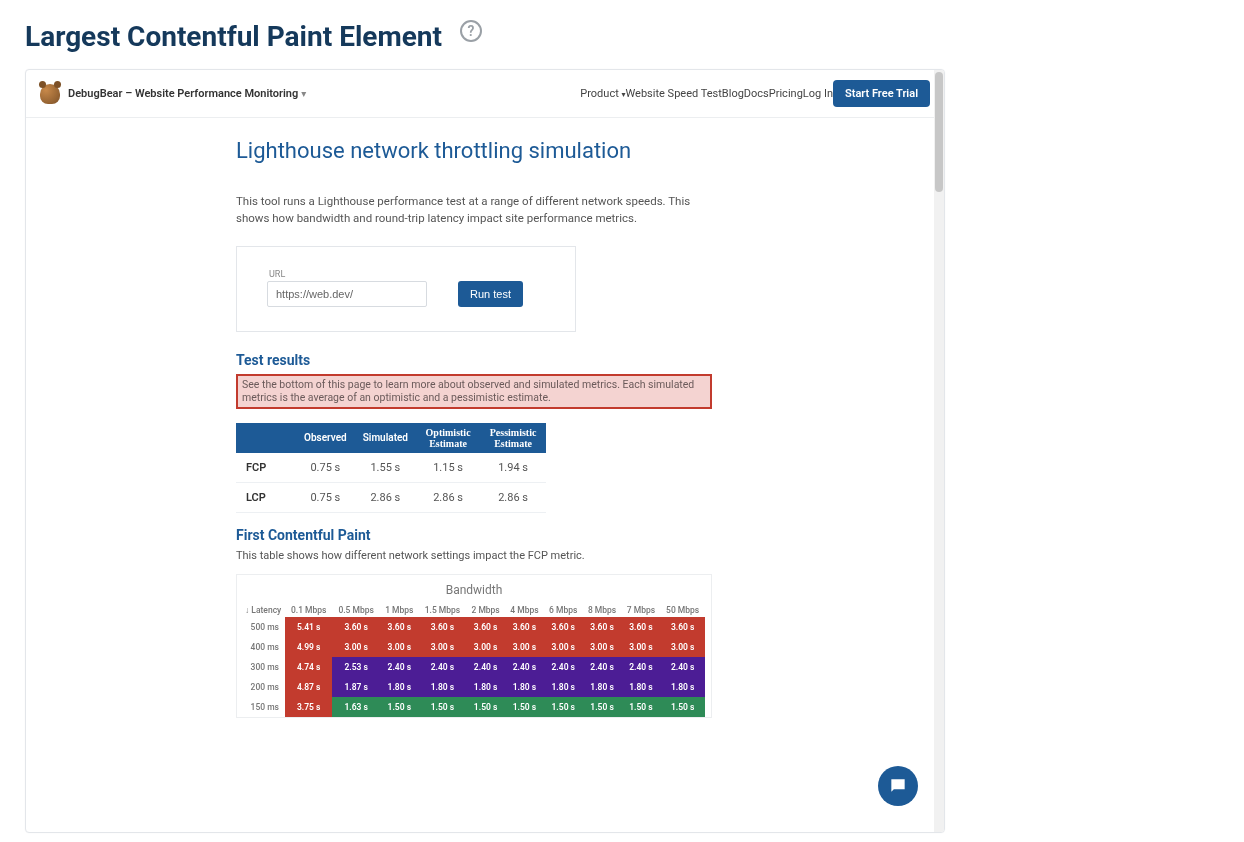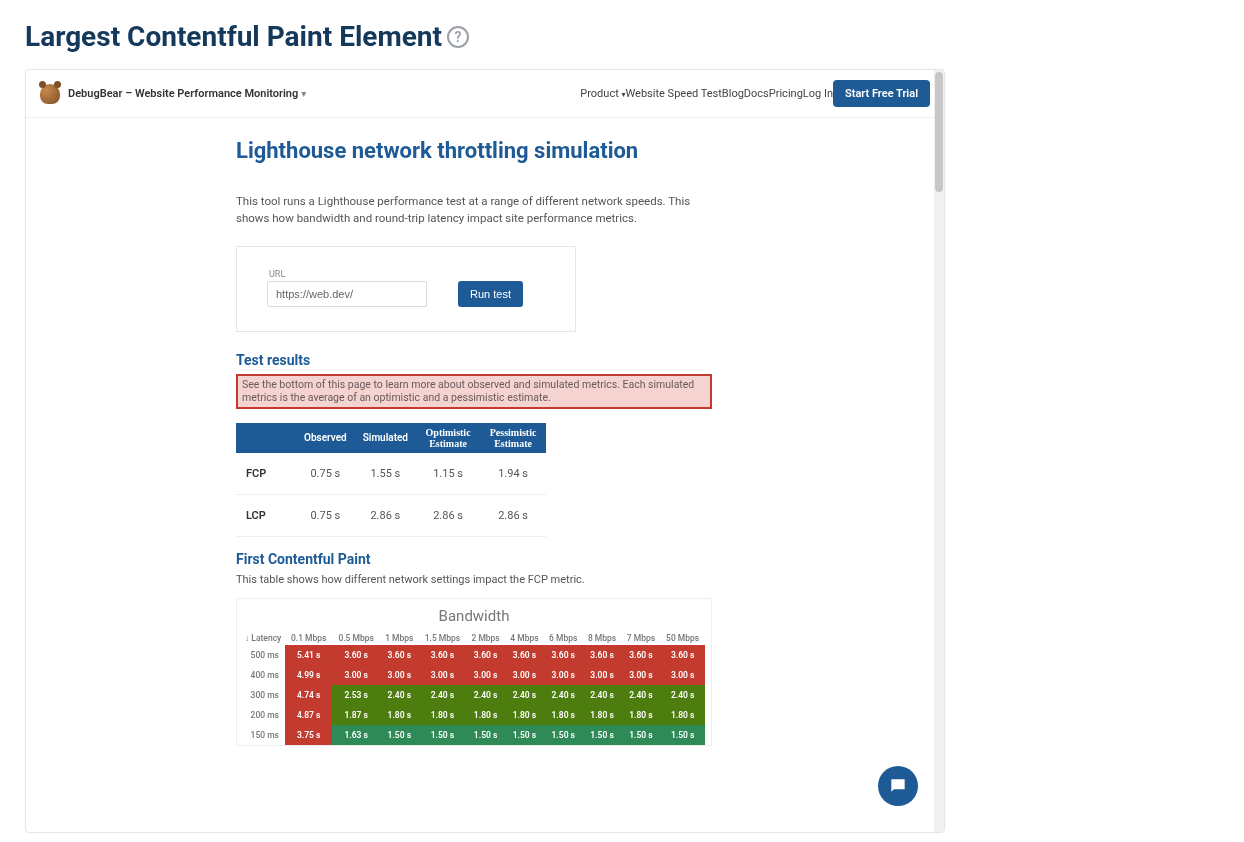--- a/index.html
+++ b/index.html
@@ -7,22 +7,21 @@
     font-family: -apple-system, BlinkMacSystemFont, "Segoe UI", Roboto, sans-serif;
     background: #fff;
     padding: 20px 25px;
     width: 1244px;
   }
   .section-title {
     font-size: 28px;
     font-weight: 700;
     color: #15395b;
     display: flex;
-    align-items: center;
-    gap: 5px;
+    gap: 18px;
     margin-bottom: 16px;
   }
   .help-icon {
     width: 22px; height: 22px;
     border: 2px solid #9aa0a6;
     border-radius: 50%;
     display: inline-flex;
     align-items: center; justify-content: center;
     font-size: 14px; color: #9aa0a6;
     font-weight: 600;
@@ -85,21 +84,21 @@
     font-size:11px;
     font-weight:600;
   }
   .inner-body {
     padding: 20px 0 0 210px;
     font-size: 12px;
     color:#444;
   }
   .page-heading {
     font-size: 22px;
-    font-weight:700;
+    font-weight:400;
     color:#1d5a96;
     margin-bottom: 30px;
   }
   .intro-text { font-size:11.5px; color:#555; max-width:470px; line-height:1.5; margin-bottom:18px;}
   .url-card {
     border:1px solid #e3e6ea;
     width:340px;
     padding:22px 30px 24px;
     margin-bottom:20px;
   }
@@ -130,37 +129,37 @@
   }
   .metrics-table {
     border-collapse:collapse;
     font-size:11px;
     width:310px;
     margin-bottom:14px;
   }
   .metrics-table thead tr { background:#1d5a96;color:#fff; }
   .metrics-table th { padding:4px 8px; font-weight:600; font-size:10px; text-align:center;}
   .metrics-table th.th2line { line-height:1.1;font-family:Liberation Serif, serif; }
-  .metrics-table td { padding:14px 10px; border-bottom:1px solid #edf0f3; color:#555; text-align:center;}
+  .metrics-table td { padding:8px 10px; border-bottom:1px solid #edf0f3; color:#555; text-align:center;}
   .metrics-table td:first-child { text-align:left; font-weight:600; color:#333;}
   .metrics-table th:first-child { width:60px; }
   .fcp-intro { font-size:11px;color:#555;margin-bottom:12px;}
   .heatmap-wrap {
     border:1px solid #eceef0;
     width:476px;
     padding:8px 6px 0;
     position:relative;
   }
-  .bw-label { text-align:center;font-size:15px;color:#777;margin-bottom:6px;}
+  .bw-label { text-align:center;font-size:12px;color:#777;margin-bottom:6px;}
   .heat-table { border-collapse:collapse; font-size:9px; width:100%;}
   .heat-table th { font-weight:500;color:#777;padding:2px 2px;font-size:8.5px;}
   .heat-table td { text-align:center; padding:5px 2px; color:#fff; font-size:8.5px; font-weight:600;}
   .heat-table td.rowlabel { color:#777;background:transparent;font-weight:500;text-align:right;padding-right:6px;width:42px;}
   .c-red{background:#c23b2e;}
-  .c-orange{background:#4d7c0f;}
+  .c-orange{background:#4c1d95;}
   .c-green{background:#2e8b57;}
   .chat-bubble {
     position:absolute;
     right:26px; bottom:26px;
     width:40px;height:40px;border-radius:50%;
     background:#1d5a96;
     display:flex;align-items:center;justify-content:center;
   }
   .chat-bubble svg{width:20px;height:20px;fill:#fff;}
   .caption-label {

